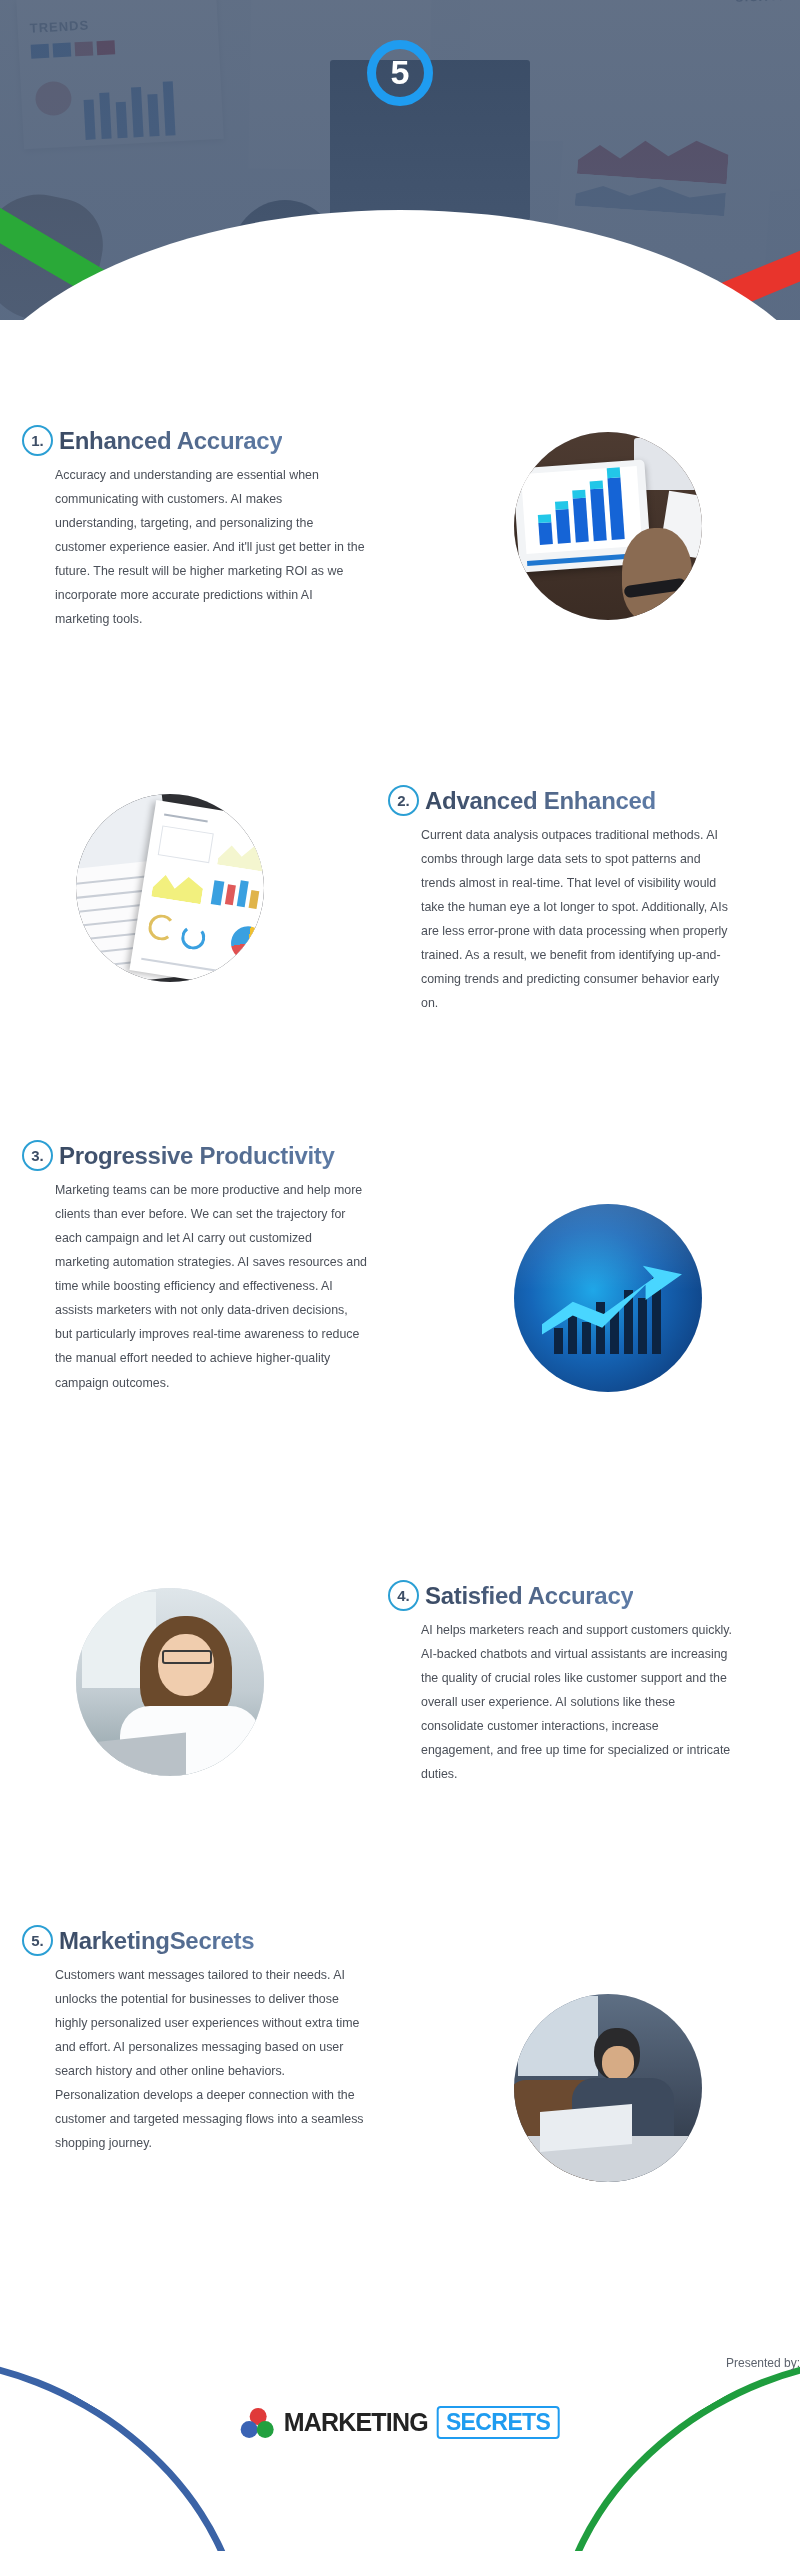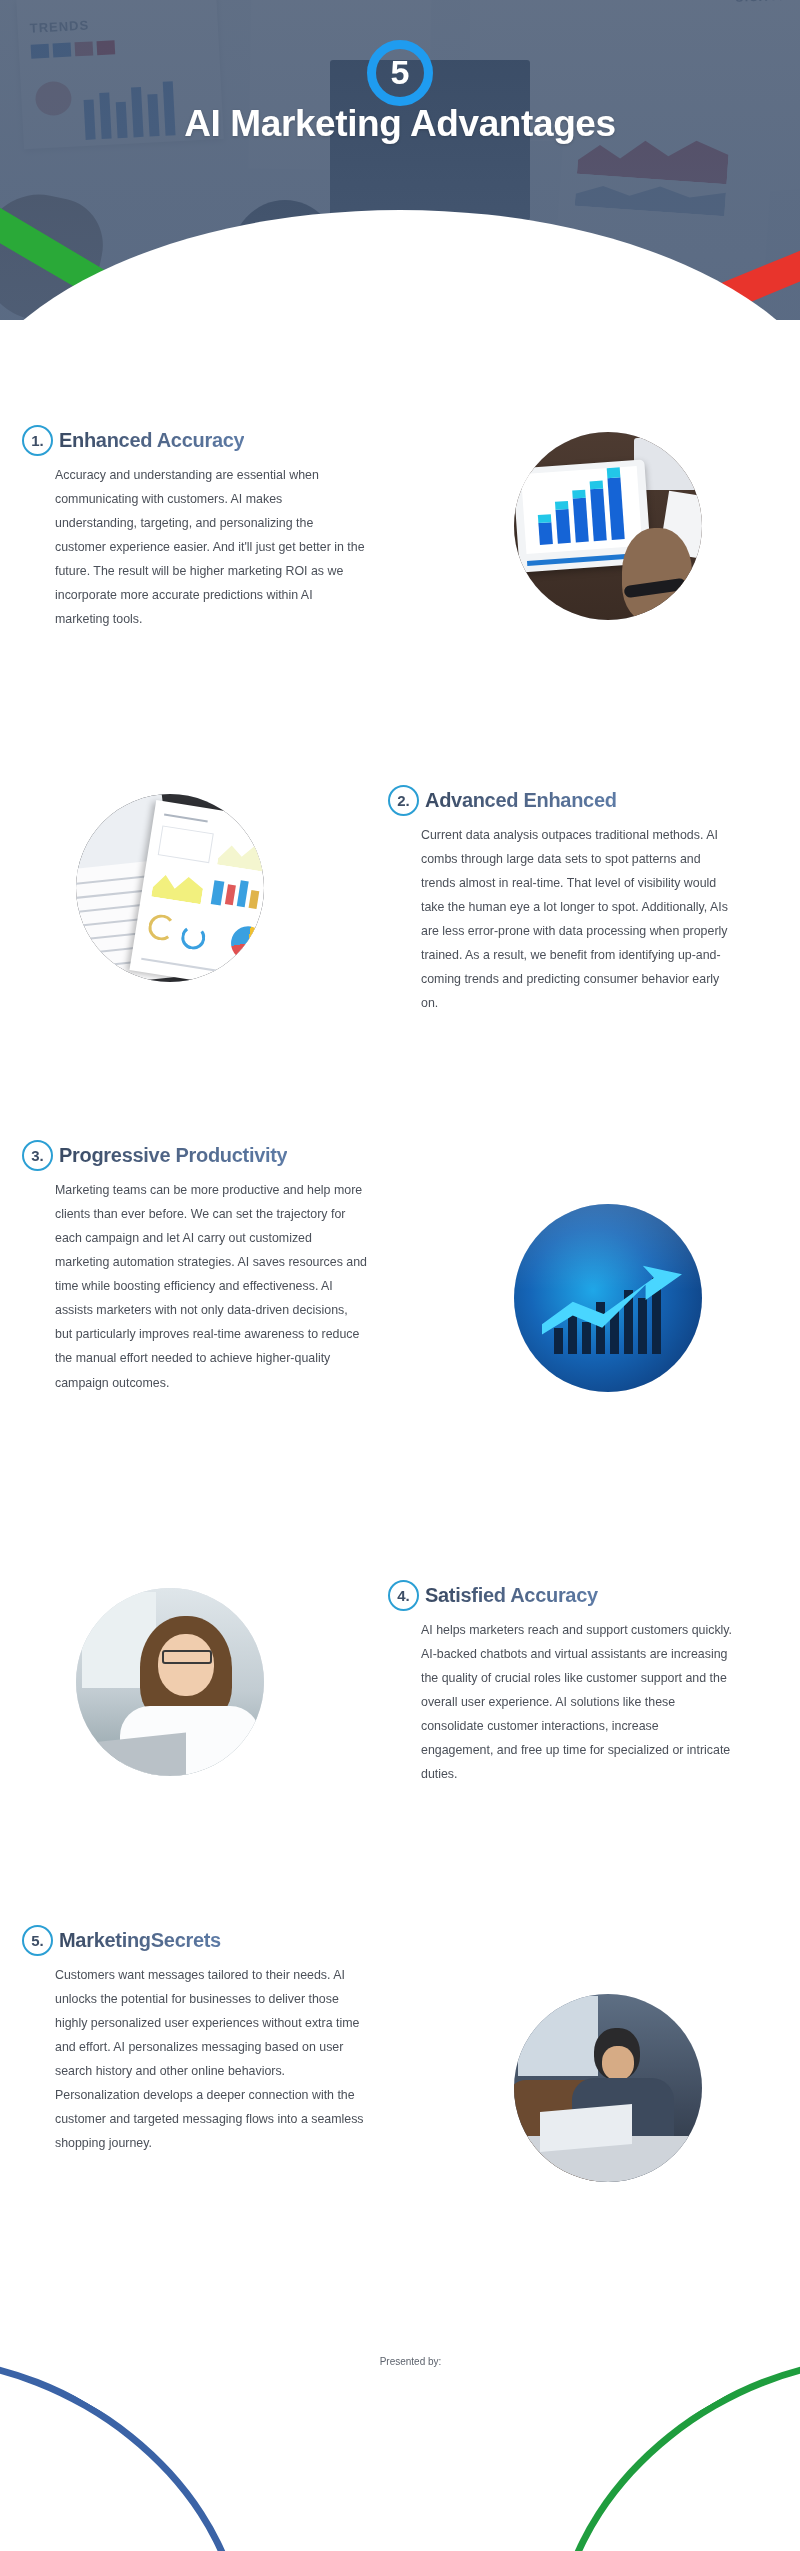--- a/index.html
+++ b/index.html
@@ -78,21 +78,21 @@
   .col-text { position:absolute; width:345px; }
   .col-img  { position:absolute; width:300px; }
 
   .head-row { display:flex; align-items:center; gap:6px; }
   .num-ring {
     flex:0 0 auto; width:31px; height:31px; border-radius:50%;
     border:2px solid #2b9fd4; display:flex; align-items:center; justify-content:center;
     font-size:15px; font-weight:700; color:#3d4e66; line-height:1;
   }
   .sec-title {
-    font-size:20px; font-weight:700; letter-spacing:-.3px;
+    font-size:24px; font-weight:700; letter-spacing:-.3px;
     background:linear-gradient(90deg,#3a4a63 0%, #4f6485 45%, #5d7ba6 100%);
     -webkit-background-clip:text; background-clip:text; color:transparent;
     white-space:nowrap;
   }
   .sec-body {
     margin-left:33px; margin-top:7px;
     font-size:12.4px; line-height:1.94; color:#4b5059;
   }
 
   
@@ -155,21 +155,21 @@
   .p5-lap { left:26px; bottom:34px; width:92px; height:40px; background:#e9edf1; transform:skewY(-5deg); }
 
   
   .footer { position:absolute; left:0; top:2350px; width:800px; height:201px; overflow:hidden; }
   .f-arc {
     position:absolute; width:560px; height:430px; border-radius:50%;
     border:7px solid transparent;
   }
   .f-arc-blue  { left:-300px; top:24px; border-left-color:#3b63a6; border-top-color:#3b63a6; transform:rotate(30deg); }
   .f-arc-green { right:-300px; top:24px; border-right-color:#1f9d3e; border-top-color:#1f9d3e; transform:rotate(-30deg); }
-  .f-presented { position:absolute; left:0; top:6px; width:800px; text-align:center; font-size:10px; color:#5d636d;padding-left:21px; }
+  .f-presented { position:absolute; left:0; top:6px; width:800px; text-align:right; font-size:12px; color:#5d636d;padding-left:21px; }
   .f-site { position:absolute; left:0; top:20px; width:800px; text-align:center; font-size:16px; color:#3f4550; }
   .logo { position:absolute; left:50%; top:56px; transform:translateX(-50%); display:flex; align-items:center; gap:9px; }
   .logo-dots { position:relative; width:34px; height:30px; }
   .logo-dots i { position:absolute; width:17px; height:17px; border-radius:50%; display:block; }
   .d-red   { left:9px;  top:0;   background:#e03a3a; }
   .d-blue  { left:0;    top:13px; background:#3a63b4; }
   .d-green { left:16px; top:13px; background:#22a03f; }
   .logo-word { font-size:25px; font-weight:700; letter-spacing:-.8px; color:#232323; font-family:"Liberation Sans", sans-serif; }
   .logo-box {
     border:2px solid #1f9cf0; border-radius:4px; padding:1px 7px;
@@ -211,21 +211,20 @@
     <div class="ph ph-hand"></div>
     <div class="ph ph-head"></div>
   </div>
   <div class="header-tint"></div>
   <div class="swoosh swoosh-green"></div>
   <div class="swoosh swoosh-red"></div>
 
   <div class="num-badge">
     <span>5</span>
   </div>
-  <div class="header-title">AI Marketing Advantages</div>
 
   <div class="header-curve"></div>
 </div>
 
 <div class="section" style="top:425px; height:330px;">
   <div class="col-text" style="left:22px; top:0;">
     <div class="head-row">
       <div class="num-ring">1.</div>
       <div class="sec-title">Enhanced Accuracy</div>
     </div>
@@ -388,14 +387,23 @@
     </div>
   </div>
 </div>
 
 <div class="footer">
   <div class="f-arc f-arc-blue"></div>
   <div class="f-arc f-arc-green"></div>
 
   <div class="f-presented">Presented by:</div>
 
+  <div class="logo">
+    <div class="logo-dots">
+      <i class="d-red"></i>
+      <i class="d-blue"></i>
+      <i class="d-green"></i>
+    </div>
+    <div class="logo-word">MARKETING</div>
+    <div class="logo-box">SECRETS</div>
+  </div>
 
 </div>
 
 </body></html>

